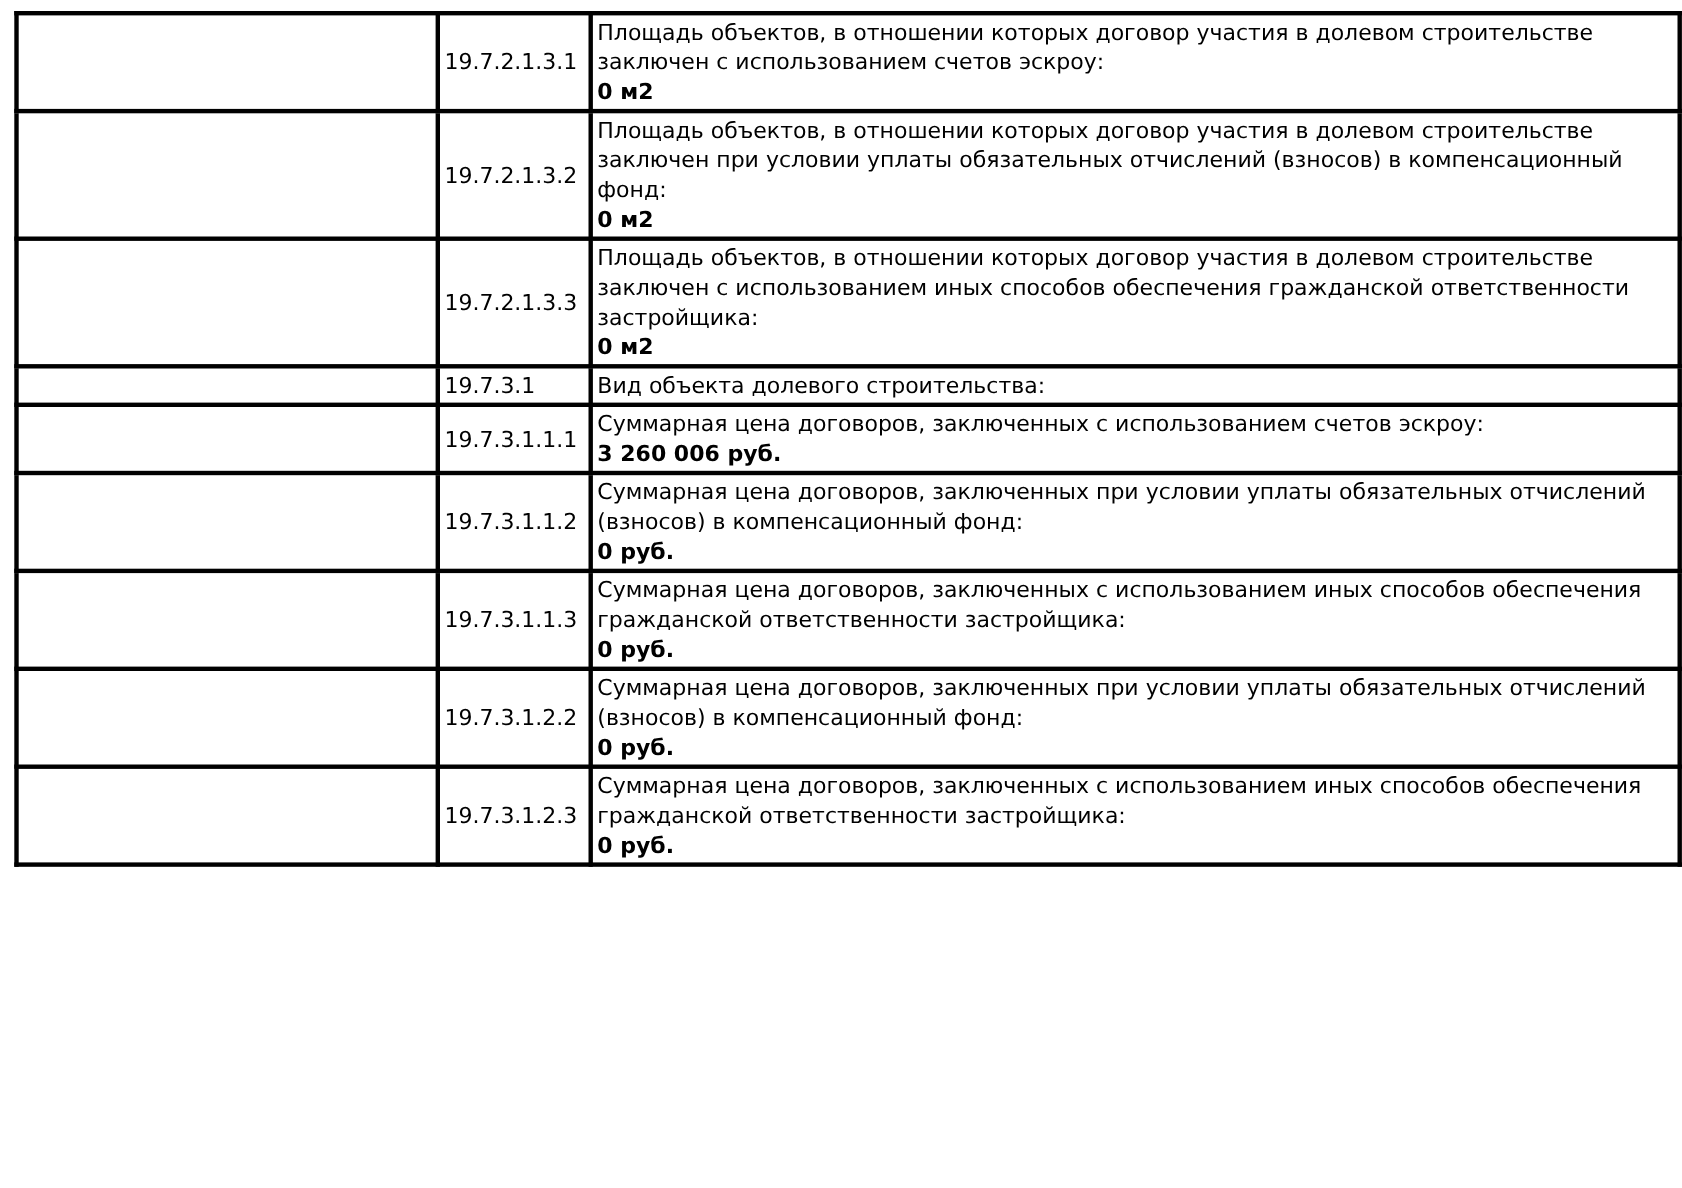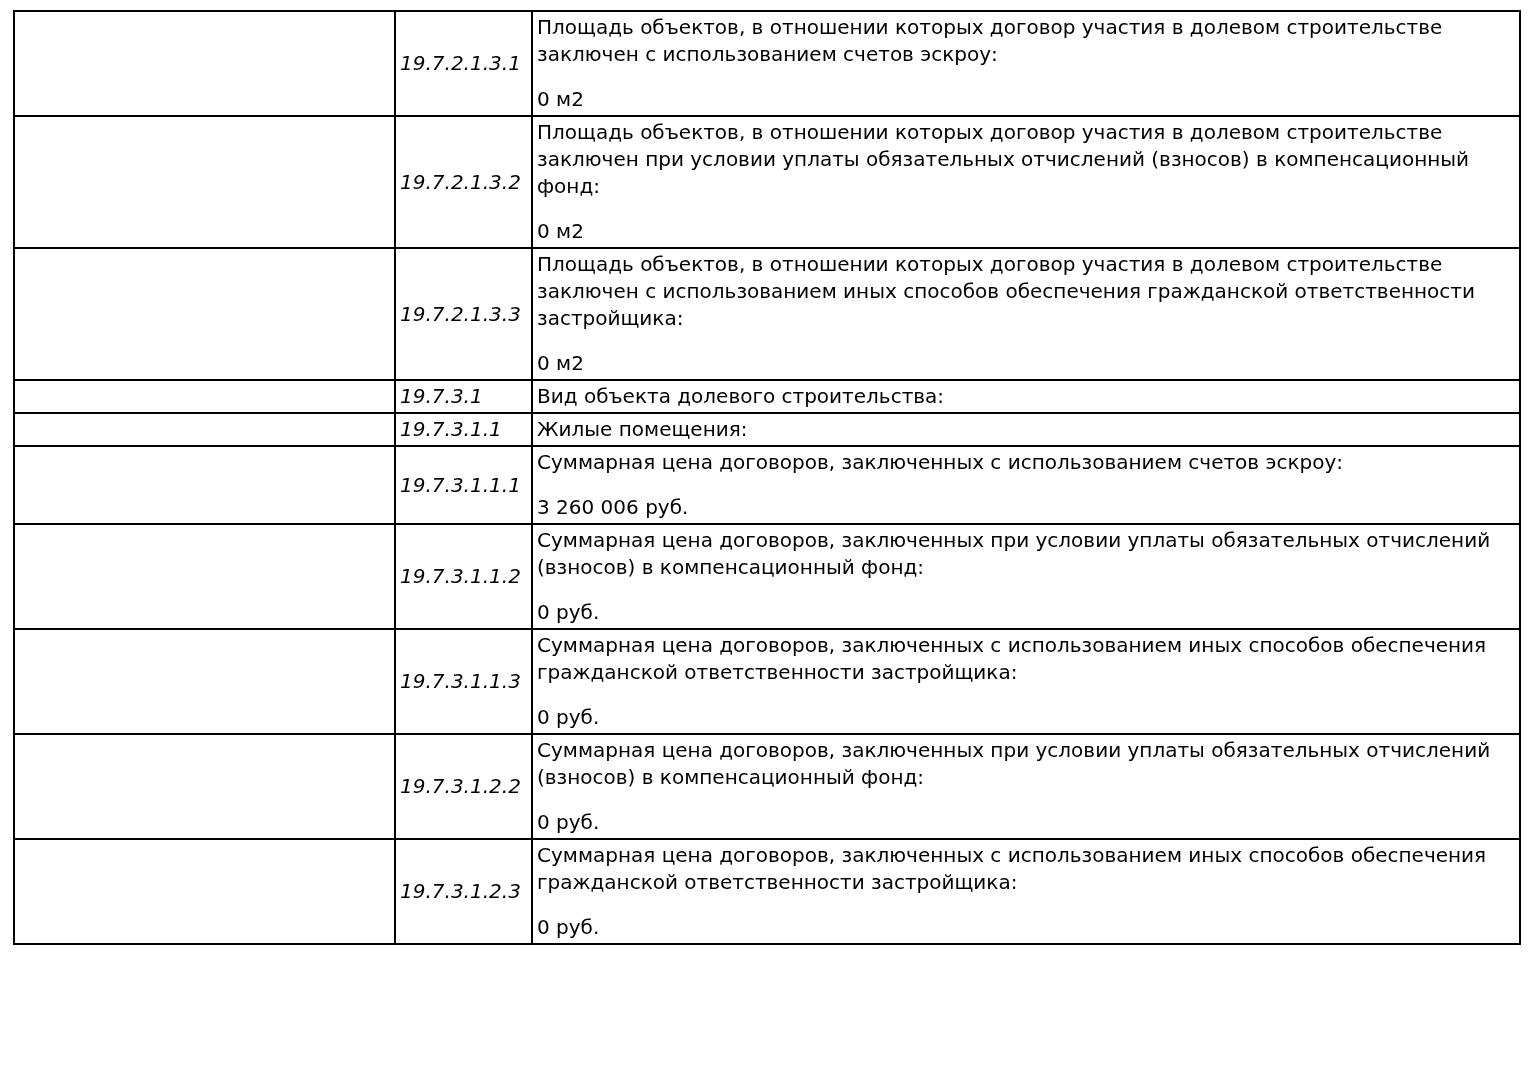--- a/index.html
+++ b/index.html
@@ -18,36 +18,35 @@
     padding-left: 13px;
   }
   table.decl {
     border-collapse: collapse;
     table-layout: fixed;
     width: 1500px;
     font-size: 20px;
     line-height: 27px;
   }
   table.decl td {
-    border: 2px solid #000000;
+    border: 4px solid #000000;
     vertical-align: middle;
     padding: 2px 4px;
     overflow: hidden;
   }
   td.c-empty { width: 371px; }
-  td.c-num   { width: 127px; white-space: nowrap; padding-left: 4px; padding-right: 0; font-style: italic; }
+  td.c-num   { width: 127px; white-space: nowrap; padding-left: 4px; padding-right: 0; }
   td.c-text  { width: 978px; padding-left: 4px; padding-right: 8px; }
   .lbl {
     display: block;
     white-space: pre-line;
   }
   .val {
     display: block;
-    font-weight: normal;
-    margin-top: 18px;
+    font-weight: bold;
   }
 </style>
 </head>
 <body>
 
 <div class="page">
   <table class="decl">
     <tbody>
 
       <tr>
@@ -84,27 +83,20 @@
 
 
       <tr>
         <td class="c-empty"></td>
         <td class="c-num"><span>19.7.3.1</span></td>
         <td class="c-text">
             <span class="lbl">Вид объекта долевого строительства:</span>
           </td>
       </tr>
 
-      <tr>
-        <td class="c-empty"></td>
-        <td class="c-num"><span>19.7.3.1.1</span></td>
-        <td class="c-text">
-            <span class="lbl">Жилые помещения:</span>
-          </td>
-      </tr>
 
       <tr>
         <td class="c-empty"></td>
         <td class="c-num"><span>19.7.3.1.1.1</span></td>
         <td class="c-text">
             <span class="lbl">Суммарная цена договоров, заключенных с использованием счетов эскроу:</span>
             <b class="val">3 260 006 руб.</b>
           </td>
       </tr>
 

